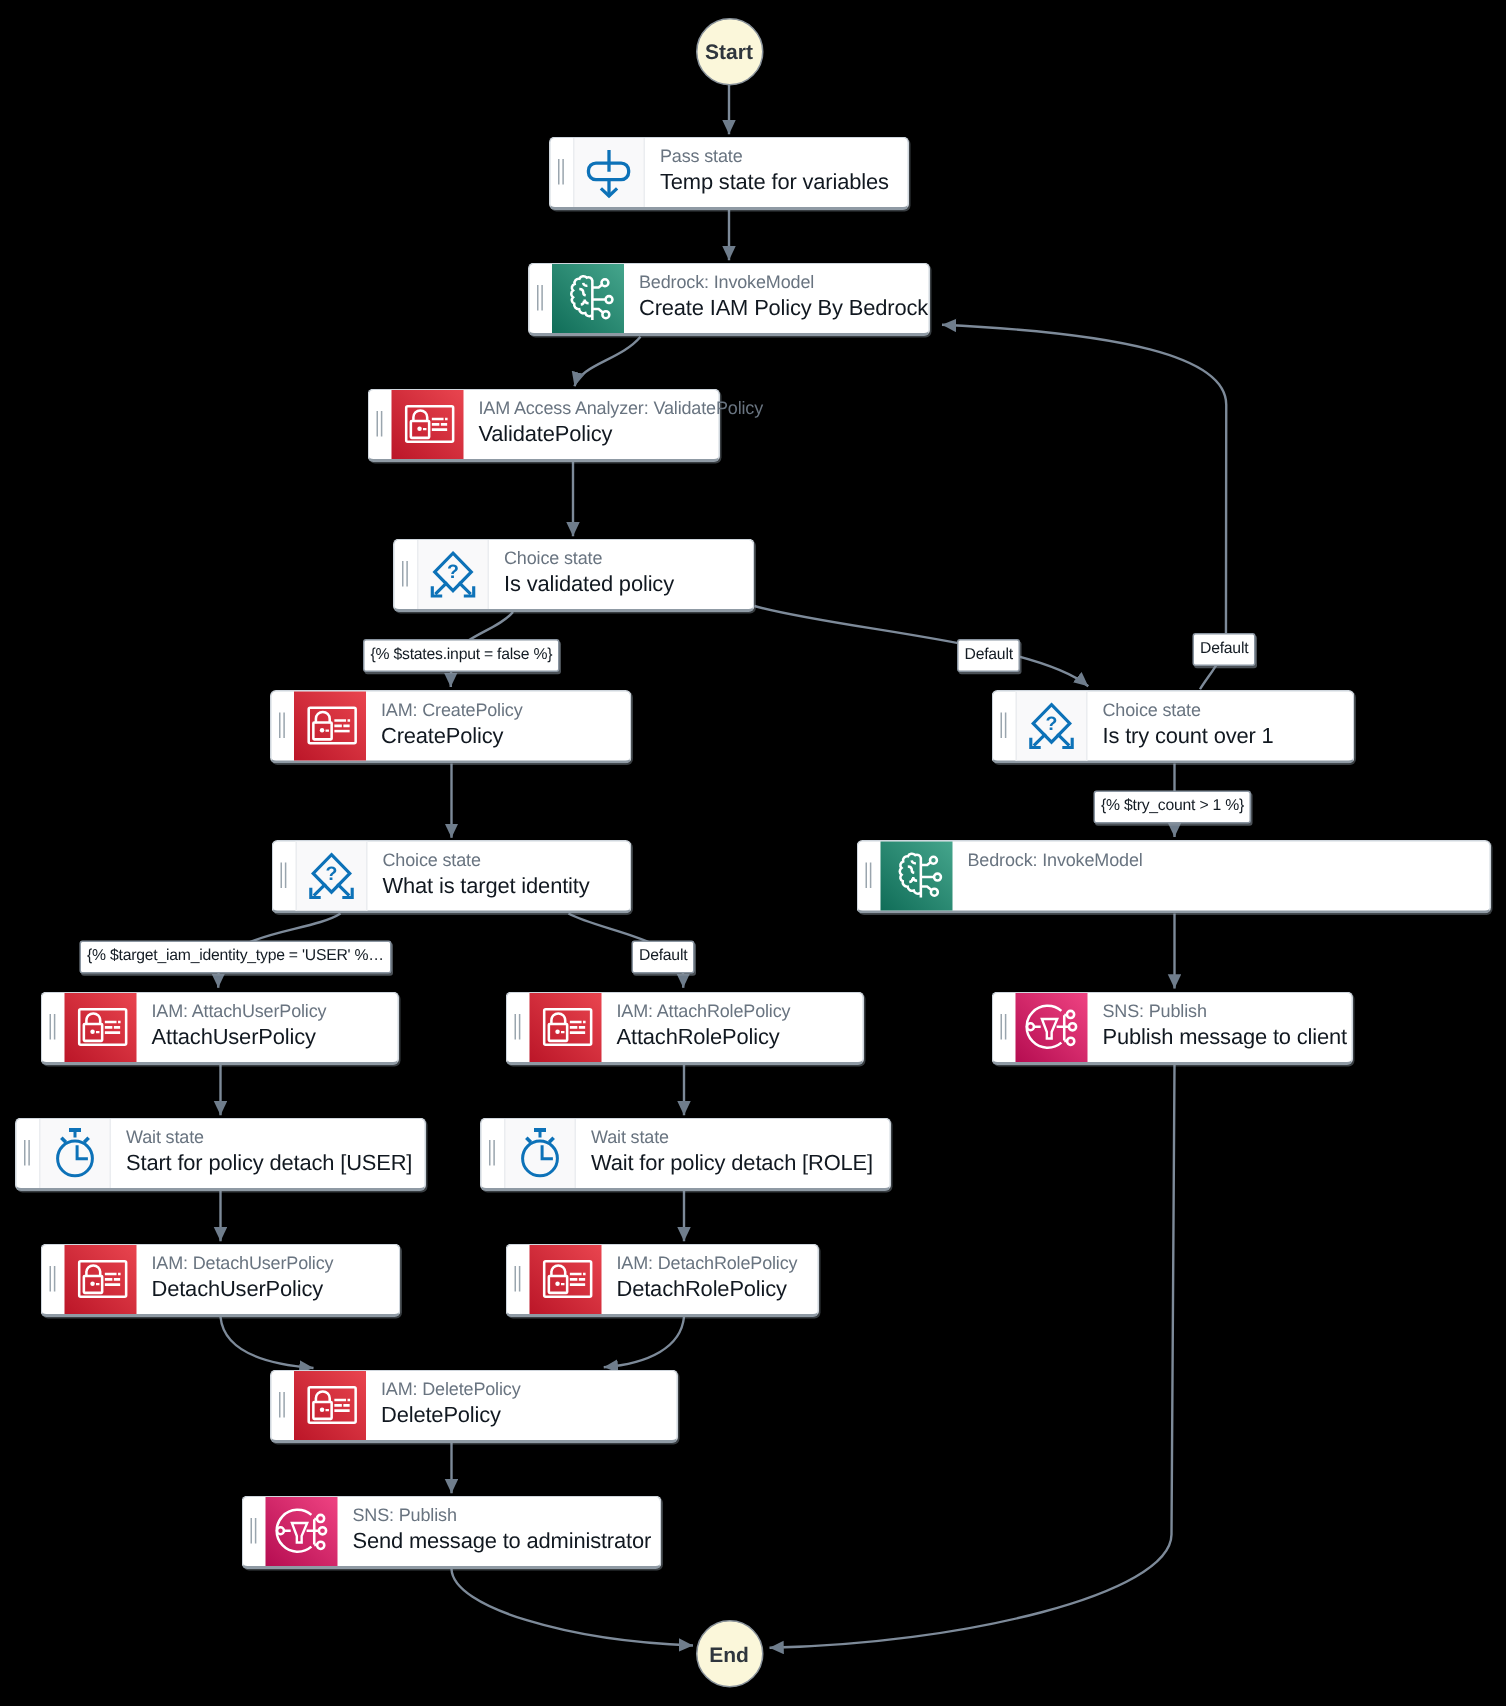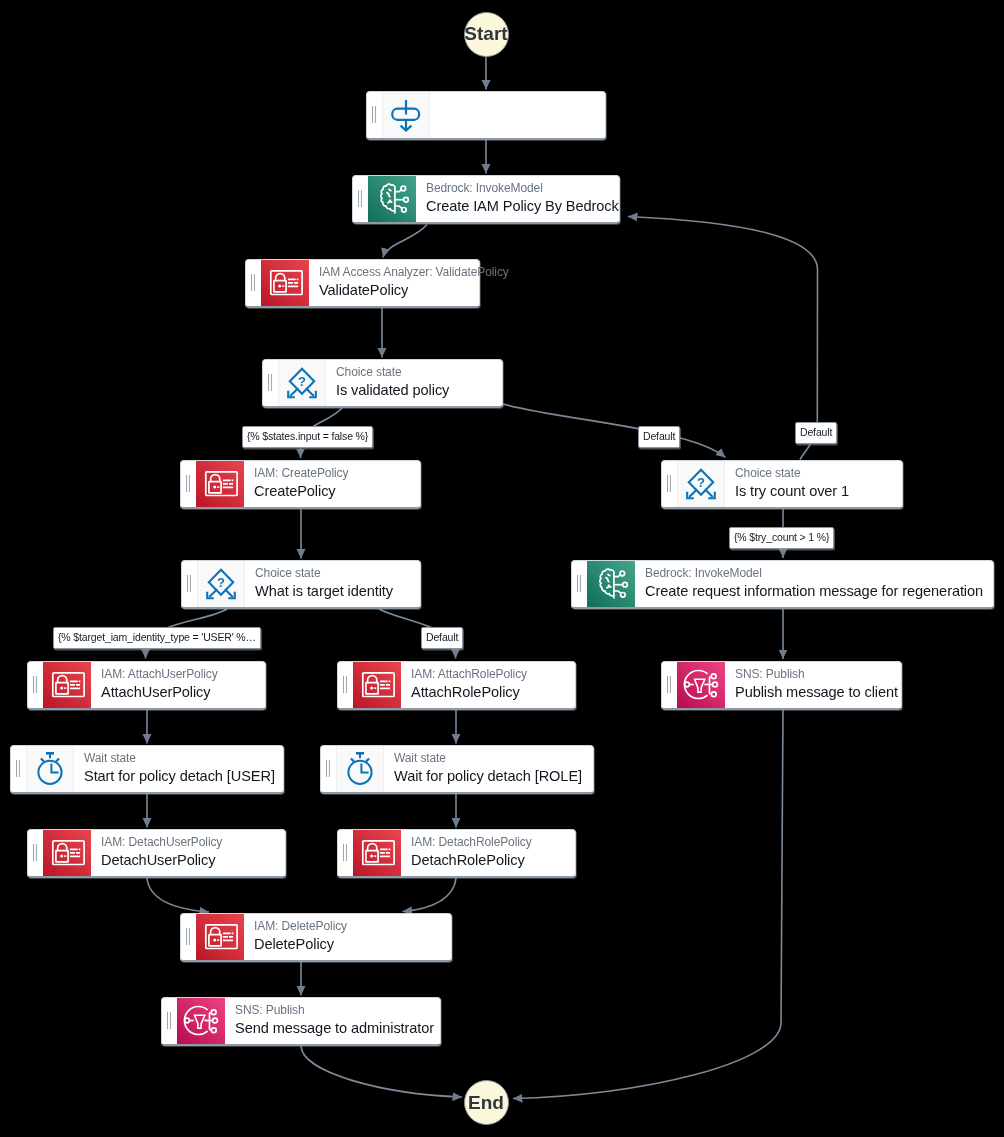--- a/index.html
+++ b/index.html
@@ -8,21 +8,21 @@
 .grip::before{content:"";position:absolute;left:4.5px;top:14px;width:1.4px;height:17px;background:#9aa5ae;box-shadow:2.9px 0 0 #9aa5ae}
 .cell{width:48px;height:100%;flex:none;display:flex;align-items:center;justify-content:center;box-sizing:border-box}
 .cell.state{background:#f9f9fa;border-left:1px solid #ebedf0;border-right:1px solid #ebedf0}
 .cell.bedrock{background:linear-gradient(45deg,#106d58,#45a58c)}
 .cell.iam{background:linear-gradient(45deg,#bb1628,#e9454f)}
 .cell.sns{background:linear-gradient(45deg,#b50d51,#ef4382)}
 .txt{padding:4px 0 0 10px;overflow:visible}
 .l{font-size:12px;color:#697480;line-height:16px;letter-spacing:-0.1px;white-space:nowrap}
 .t{font-size:14.6px;color:#111820;line-height:20px;letter-spacing:-0.1px;white-space:nowrap}
 .elab{position:absolute;background:#fff;border:1px solid #8a95a1;border-radius:2px;font-size:10.5px;line-height:13.5px;padding:3px 4px;color:#141c24;white-space:nowrap;box-sizing:border-box;letter-spacing:-0.15px;box-shadow:1px 1.5px 0 rgba(135,146,156,0.55)}
-.term{position:absolute;width:45px;height:45px;border-radius:50%;background:#fbf7da;border:1.4px solid #8a939b;box-sizing:border-box;display:flex;align-items:center;justify-content:center;font-size:19px;font-weight:bold;color:#2f363d}
+.term{position:absolute;width:45px;height:45px;border-radius:50%;background:#fbf7da;border:1.4px solid #8a939b;box-sizing:border-box;display:flex;align-items:center;justify-content:center;font-size:14px;font-weight:bold;color:#2f363d}
 </style></head><body>
 <svg id="ed" width="1004" height="1137" viewBox="0 0 1004 1137">
     <defs>
       <marker id="a" markerWidth="11" markerHeight="10" refX="9.5" refY="4.5" orient="auto" markerUnits="userSpaceOnUse">
         <path d="M0 0 L9.5 4.5 L0 9 Z" fill="#6f7d8c"></path>
       </marker>
     </defs>
     <path d="M486 56.5 L486 89.5" fill="none" stroke="#7d8a99" stroke-width="1.6" marker-end="url(#a)"></path>
     <path d="M486 140 L486 173.5" fill="none" stroke="#7d8a99" stroke-width="1.6" marker-end="url(#a)"></path>
     <path d="M427 224.5 C414 240 387 243 383 257.5" fill="none" stroke="#7d8a99" stroke-width="1.6" marker-end="url(#a)"></path>
@@ -50,20 +50,24 @@
     <div class="cell state">
       <svg width="34" height="36" viewBox="0 0 34 36">
         <g fill="none" stroke="#0d72b8" stroke-width="2.2">
           <path d="M17 3v14.5"></path>
           <rect x="3.3" y="11.7" width="26.8" height="11.1" rx="5"></rect>
           <path d="M17 22.8v11"></path>
           <path d="M11.6 28.6l5.4 5 5.4-5" fill="none"></path>
         </g>
       </svg>
     </div>
+    <div class="txt">
+      <div class="l">Pass state</div>
+      <div class="t">Temp state for variables</div>
+    </div>
   </div>
 <div class="card" style="left:352px;top:175px;width:268px">
     <div class="grip"></div>
     <div class="cell bedrock">
       <svg width="48" height="48" viewBox="0 0 48 48">
         <g fill="none" stroke="#fff" stroke-width="1.7">
           <path d="M26.9 38.4 V12.1 C26.5 10.3 24.7 9.4 23.2 10.1 C21.7 8.5 19 8.9 18.3 10.9 C16.2 10.6 14.6 12.4 15.1 14.3 C13.2 15 12.6 17.3 14 18.6 C12.4 19.8 12.5 22.1 14 23.2 C12.7 24.5 13.1 26.7 14.8 27.4 C14.5 29.5 16 31.2 18.1 31.1 C18.3 33.1 20.3 34.3 22.2 33.7 C22.6 35.5 24.8 36.3 26.4 35.4"></path>
           <path d="M20.8 13.6 c.2 1.5 1.5 2.1 2.8 1.9"></path>
           <path d="M18.2 17.6 c1.8 0 2.7 1 2.7 2.7 0 0 0 1.4 1.6 1.6"></path>
           <path d="M21.8 24.6 c0 1.6 1 2.5 2.6 2.5"></path>
@@ -235,42 +239,42 @@
           <circle cx="17" cy="21.3" r="11.6"></circle>
           <path d="M18.4 12.5 v9 h7.2"></path>
         </g>
       </svg>
     </div>
     <div class="txt">
       <div class="l">Wait state</div>
       <div class="t">Wait for policy detach [ROLE]</div>
     </div>
   </div>
-<div class="card" style="left:27px;top:829px;width:259px">
+<div class="card" style="left:27px;top:829px;width:240px">
     <div class="grip"></div>
     <div class="cell iam">
       <svg width="48" height="48" viewBox="0 0 48 48">
         <g fill="none" stroke="#fff" stroke-width="1.7">
           <rect x="9.8" y="11.8" width="31.3" height="23.7" rx="1"></rect>
           <path d="M14.6 22.2 v-3 a4.6 4.6 0 0 1 9.2 0 v3"></path>
           <rect x="12.9" y="21.7" width="12.2" height="11.2" rx="0.5"></rect>
           <path d="M26.9 20.3 H34.7 M35.7 20.3 H37.4"></path>
           <path d="M26.9 23.9 H31.9 M32.9 23.9 H37.1"></path>
           <path d="M26.9 27.4 H37.1"></path>
           <path d="M21 27.1 h2.3" stroke-width="1.5"></path>
         </g>
         <circle cx="18.7" cy="26.9" r="1.5" fill="#fff"></circle>
       </svg>
     </div>
     <div class="txt">
       <div class="l">IAM: DetachUserPolicy</div>
       <div class="t">DetachUserPolicy</div>
     </div>
   </div>
-<div class="card" style="left:337px;top:829px;width:239px">
+<div class="card" style="left:337px;top:829px;width:209px">
     <div class="grip"></div>
     <div class="cell iam">
       <svg width="48" height="48" viewBox="0 0 48 48">
         <g fill="none" stroke="#fff" stroke-width="1.7">
           <rect x="9.8" y="11.8" width="31.3" height="23.7" rx="1"></rect>
           <path d="M14.6 22.2 v-3 a4.6 4.6 0 0 1 9.2 0 v3"></path>
           <rect x="12.9" y="21.7" width="12.2" height="11.2" rx="0.5"></rect>
           <path d="M26.9 20.3 H34.7 M35.7 20.3 H37.4"></path>
           <path d="M26.9 23.9 H31.9 M32.9 23.9 H37.1"></path>
           <path d="M26.9 27.4 H37.1"></path>
@@ -362,21 +366,20 @@
           <path d="M26.9 24.7 h8.7"></path>
           <path d="M26.9 31 h4.2 l2.6 2.2"></path>
           <circle cx="35.3" cy="13.5" r="2.3"></circle>
           <circle cx="38" cy="24.7" r="2.3"></circle>
           <circle cx="35.9" cy="34.8" r="2.3"></circle>
         </g>
       </svg>
     </div>
     <div class="txt">
       <div class="l">Bedrock: InvokeModel</div>
-      <div class="t">Create request information message for regeneration</div>
     </div>
   </div>
 <div class="card" style="left:661px;top:661px;width:241px">
     <div class="grip"></div>
     <div class="cell sns">
       <svg width="48" height="48" viewBox="0 0 48 48">
         <g fill="none" stroke="#fff" stroke-width="1.7">
           <path d="M30.6 12.9 A14 14 0 1 0 30.6 34.1"></path>
           <circle cx="10" cy="23.5" r="2.3"></circle>
           <path d="M12.3 23.5 H16.8"></path>

